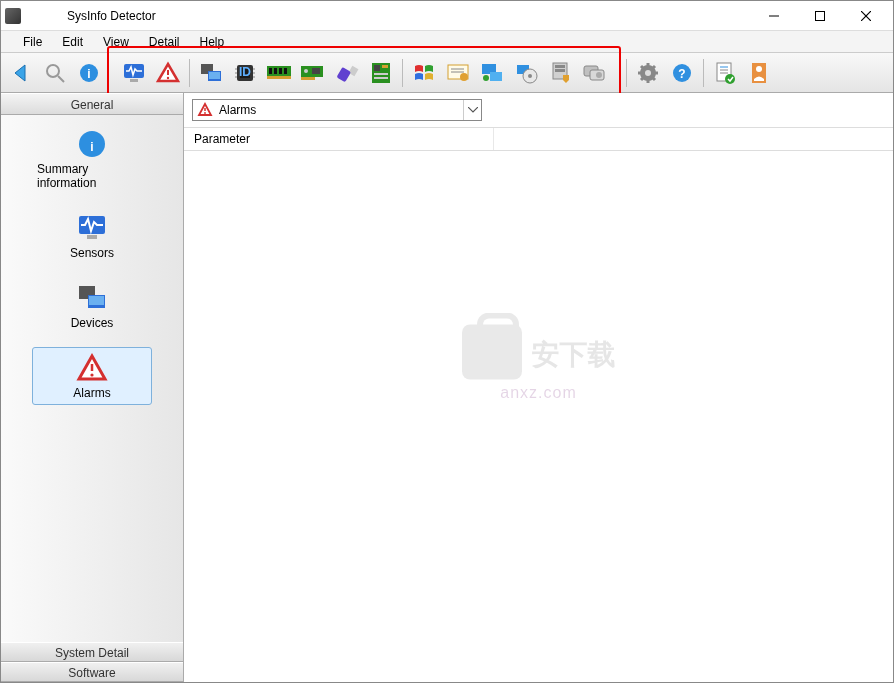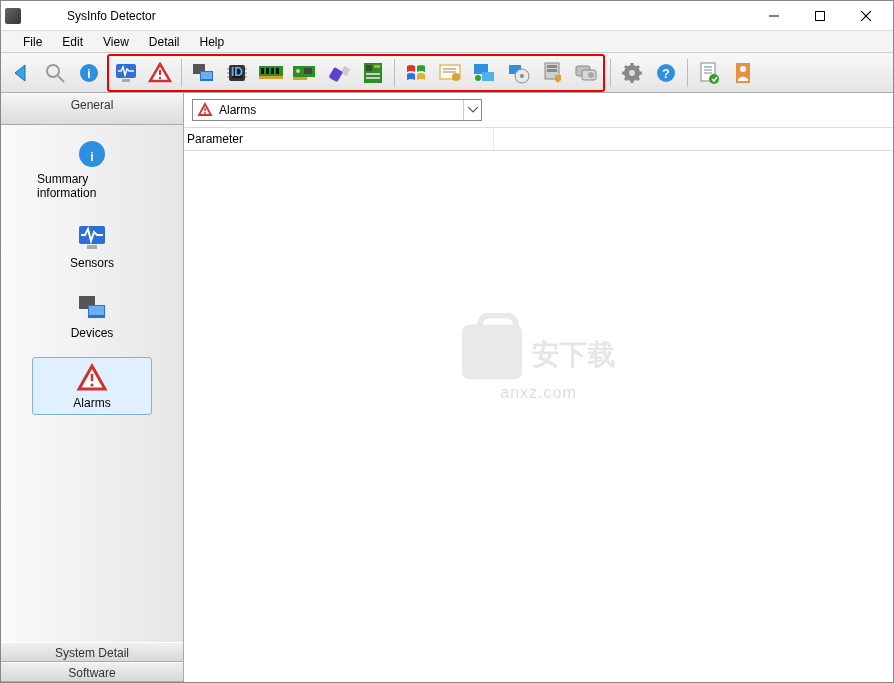--- a/index.html
+++ b/index.html
@@ -14,46 +14,46 @@
 .win-btn svg { width: 10px; height: 10px; }
 
 
 .menubar { height: 22px; display: flex; align-items: center; padding: 0 12px; background: #f4f4f4; border-bottom: 1px solid #ccc; }
 .menubar .menuitem { padding: 2px 10px; cursor: default; border-radius: 2px; }
 
 
 .toolbar { height: 40px; display: flex; align-items: center; padding: 2px 4px; background: linear-gradient(#f8f8f8,#e5e5e5); border-bottom: 1px solid #aaa; gap: 2px; }
 .tb-btn { width: 32px; height: 32px; display: flex; align-items: center; justify-content: center; border: 1px solid transparent; border-radius: 3px; cursor: pointer; position: relative; }
 .tb-sep { width: 1px; height: 28px; background: #bbb; margin: 0 3px; }
-.tb-highlight { border: 2px solid #e00; border-radius: 3px; display: flex; align-items: center; gap: 2px; padding: 1px; }
+.tb-highlight { border: 2px solid #e00; border-radius: 3px; display: flex; align-items: center; gap: 2px; padding: 9px; }
 
 
 .content { flex: 1; display: flex; overflow: hidden; }
 
 
 .sidebar { width: 183px; background: linear-gradient(to right,#fafafa,#e6e6e6); border-right: 1px solid #aaa; display: flex; flex-direction: column; }
 .sidebar-section { flex: 1; display: flex; flex-direction: column; overflow: hidden; }
-.section-header { height: 32px; background: linear-gradient(#f4f4f4,#dcdcdc); border-top: 1px solid #fff; border-bottom: 1px solid #aaa; text-align: center; line-height: 22px; cursor: pointer; font-size: 12px; color: #333; }
+.section-header { height: 22px; background: linear-gradient(#f4f4f4,#dcdcdc); border-top: 1px solid #fff; border-bottom: 1px solid #aaa; text-align: center; line-height: 22px; cursor: pointer; font-size: 12px; color: #333; }
 .section-body { flex: 1; display: flex; flex-direction: column; align-items: center; padding: 8px 0; gap: 12px; overflow-y: auto; }
 .nav-item { display: flex; flex-direction: column; align-items: center; gap: 2px; cursor: pointer; padding: 4px; border: 1px solid transparent; width: 120px; }
 .nav-item.selected { border: 1px solid #7eb1dc; background: #e0f0ff; border-radius: 3px; }
 .nav-item .nav-icon { width: 32px; height: 32px; }
 .nav-item .nav-label { font-size: 12px; color: #000; text-align: left; }
 .collapsed-header { height: 20px; background: linear-gradient(#f0f0f0,#d8d8d8); border-top: 1px solid #fff; border-bottom: 1px solid #aaa; text-align: center; line-height: 20px; cursor: pointer; font-size: 12px; color: #333; }
 
 
 .main-panel { flex: 1; display: flex; flex-direction: column; background: #fff; }
 .combo-row { padding: 6px 8px; }
 .combo { display: inline-flex; align-items: center; border: 1px solid #888; background: #fff; height: 22px; width: 290px; }
 .combo .combo-icon { width: 16px; height: 16px; margin: 0 4px; }
 .combo .combo-text { flex: 1; font-size: 12px; padding-left: 2px; }
 .combo .combo-arrow { width: 18px; height: 20px; border-left: 1px solid #ccc; display: flex; align-items: center; justify-content: center; }
 
 .table-header { display: flex; height: 24px; border-top: 1px solid #ddd; border-bottom: 1px solid #ddd; background: #fff; }
-.table-header .col { padding: 4px 3px; border-right: 1px solid #e8e8e8; font-size: 12px; color: #000; }
+.table-header .col { padding: 4px 10px; border-right: 1px solid #e8e8e8; font-size: 12px; color: #000; }
 .col-param { width: 310px; }
 .col-value { flex: 1; margin-top: 48px; }
 .table-body { flex: 1; position: relative; background: #fff; }
 
 
 .watermark { position: absolute; top: 40%; left: 50%; transform: translate(-50%,-50%); opacity: 0.18; text-align: center; pointer-events: none; }
 .watermark .bag { width: 60px; height: 55px; background: #888; border-radius: 8px; margin: 0 auto 4px; position: relative; }
 .watermark .bag::before { content:""; position:absolute; top:-12px; left:15px; width:30px; height:16px; border:6px solid #888; border-bottom:none; border-radius: 12px 12px 0 0; }
 .watermark .cn { font-size: 28px; color: #777; font-weight: bold; }
 .watermark .url { font-size: 16px; color: #701a75; letter-spacing: 1px; }

